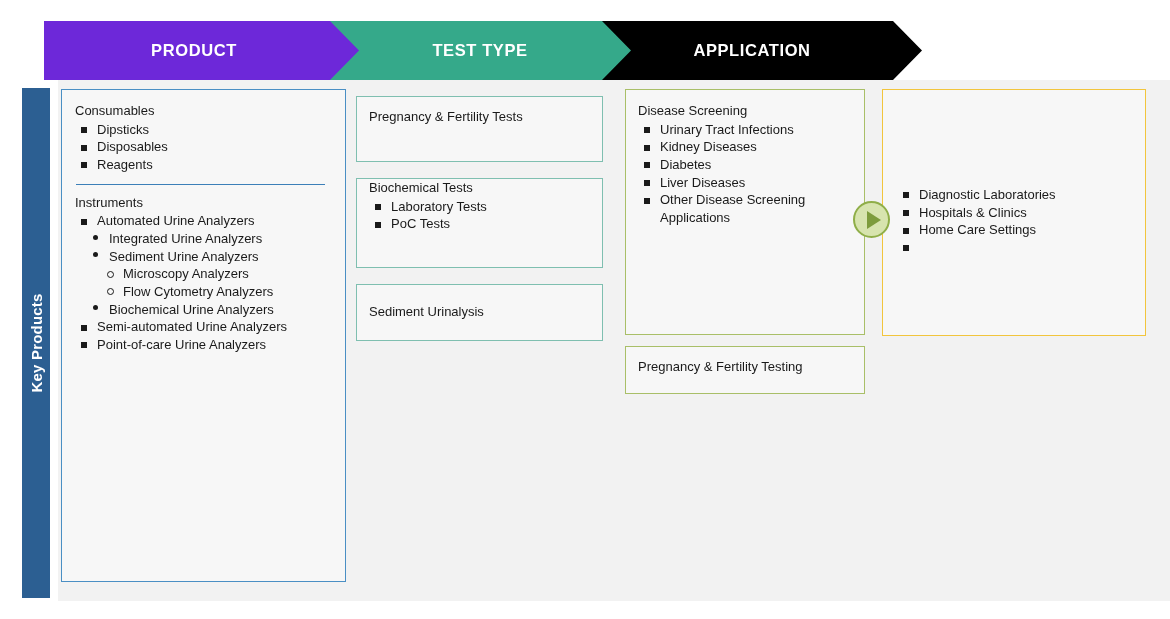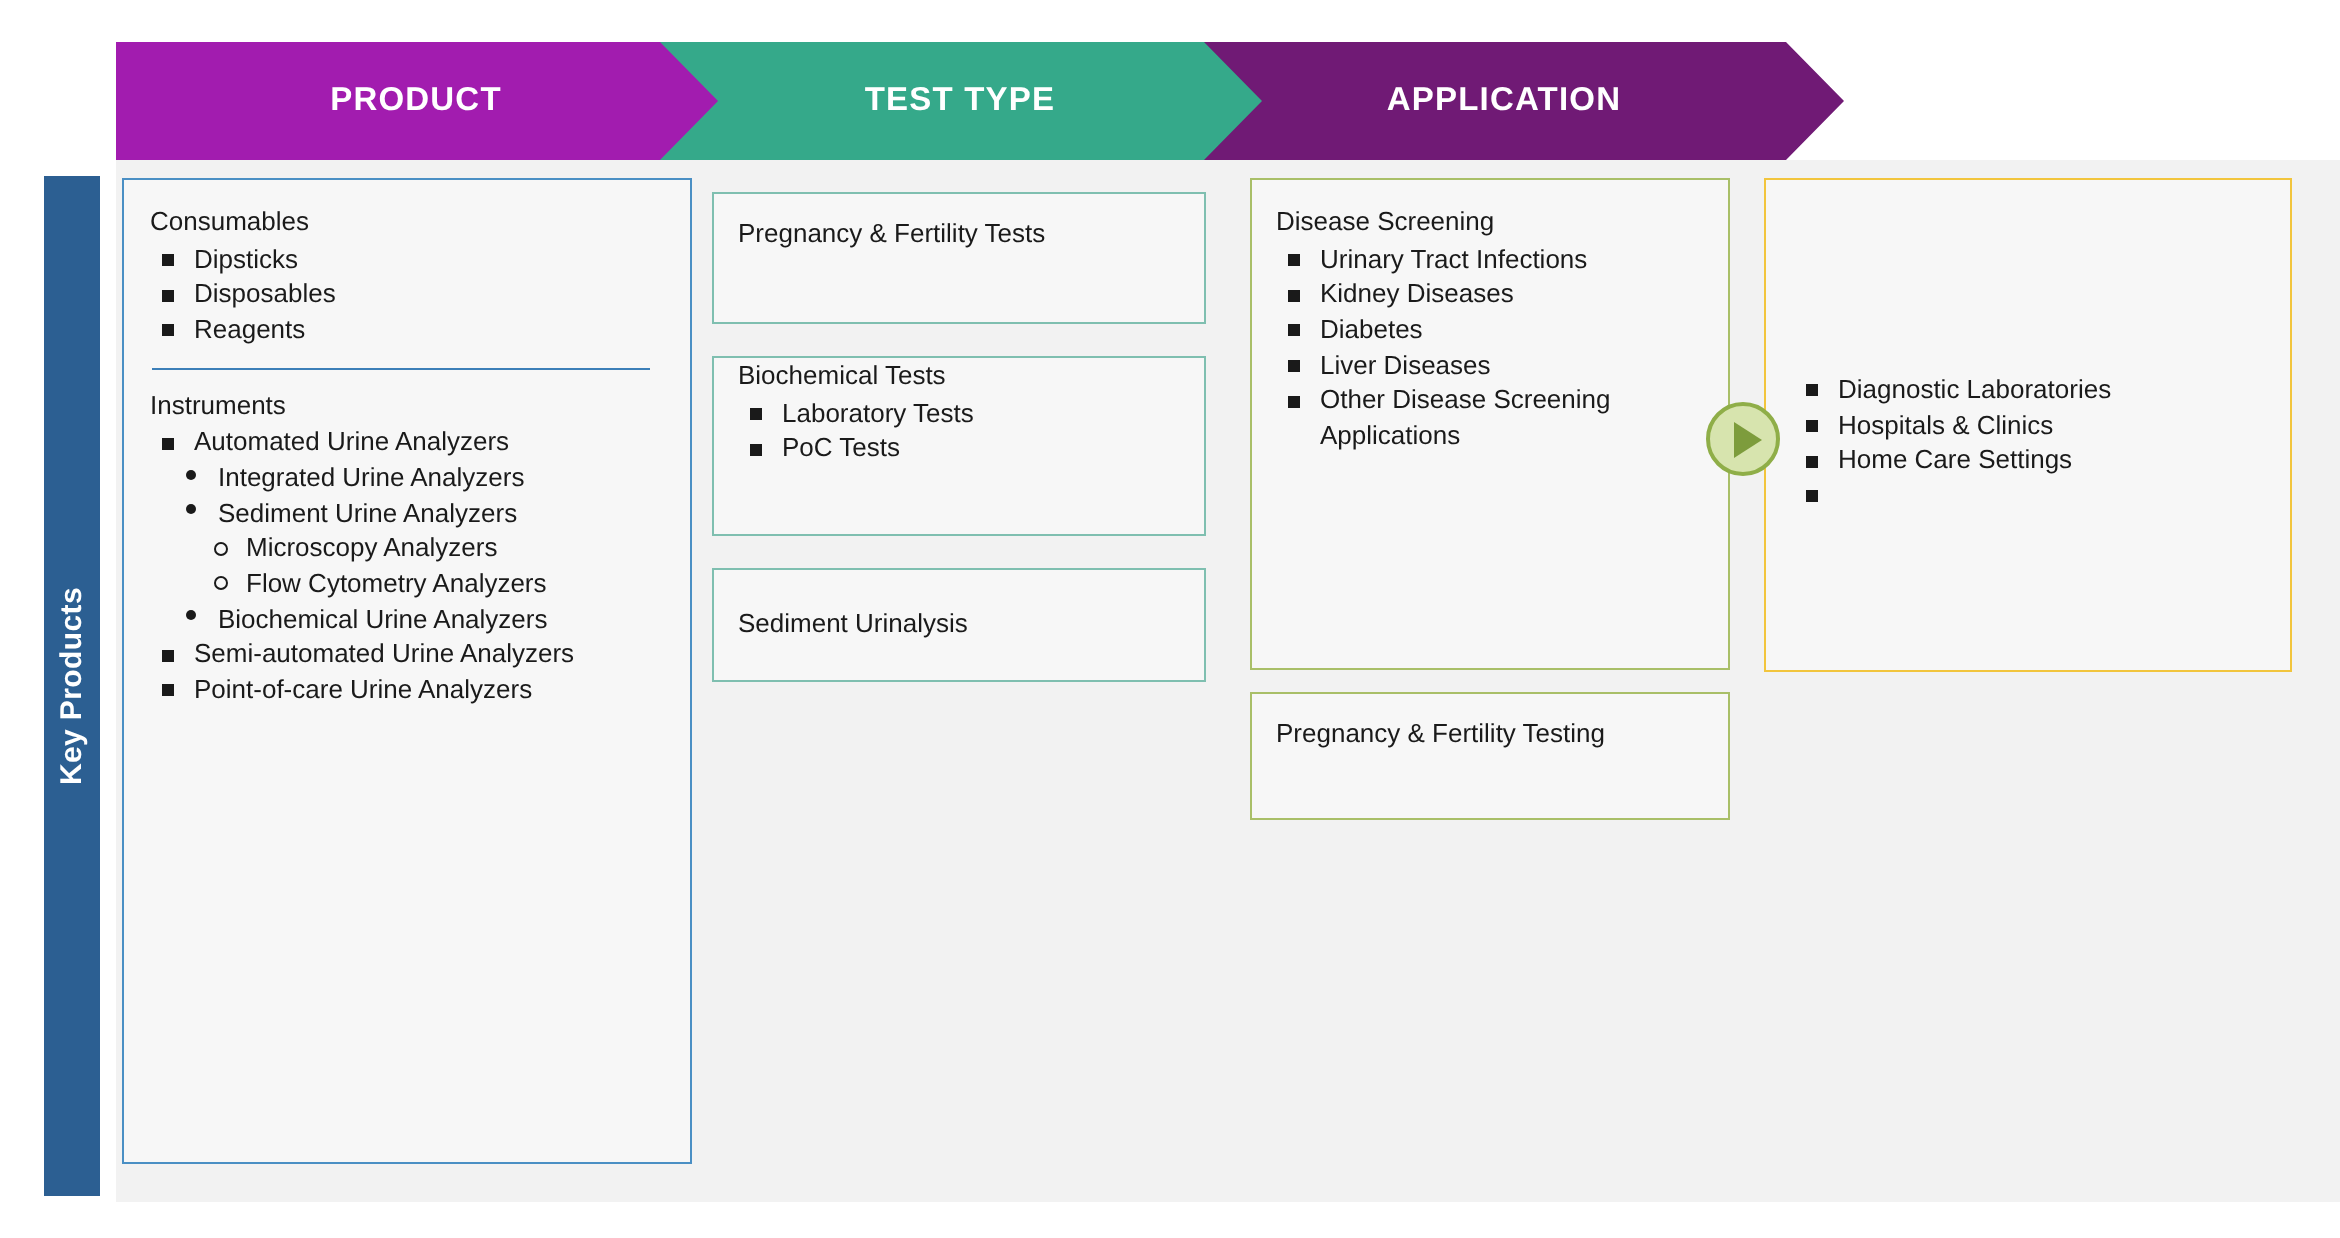--- a/index.html
+++ b/index.html
@@ -44,35 +44,35 @@
     font-weight: bold;
     font-size: 16.5px;
     letter-spacing: 0.6px;
   }
   .arrow .arrow-label {
     position: relative;
     z-index: 2;
     transform: translateX(-10px);
   }
   .arrow.a0 {
-    left: 58px;
+    left: 44px;
     width: 320px;
-    background: #a21caf;
+    background: #6d28d9;
     clip-path: polygon(0 0, 291px 0, 320px 50%, 291px 100%, 0 100%);
   }
   .arrow.a1 {
     left: 330px;
     width: 320px;
     background: #35a98a;
     clip-path: polygon(0 0, 291px 0, 320px 50%, 291px 100%, 0 100%, 29px 50%);
   }
   .arrow.a2 {
     left: 602px;
     width: 320px;
-    background: #701a75;
+    background: #000000;
     clip-path: polygon(0 0, 291px 0, 320px 50%, 291px 100%, 0 100%, 29px 50%);
   }
   .arrow.a3 {
     left: 874px;
     width: 296px;
     background: #fabe17;
     clip-path: polygon(0 0, 267px 0, 296px 50%, 267px 100%, 0 100%, 29px 50%);
   }
 
   
@@ -179,21 +179,21 @@
   #card-test-2 { top: 178px; height: 90px; padding-top: 0; }
   #card-test-3 { top: 284px; height: 57px; display: flex; align-items: center; }
 
   
   .card.green {
     left: 625px;
     width: 240px;
     border: 1.5px solid #a9bf68;
   }
   #card-app-1 { top: 89px;  height: 246px; padding-top: 12px; }
-  #card-app-2 { top: 346px; height: 64px;  padding-top: 11px; }
+  #card-app-2 { top: 346px; height: 48px;  padding-top: 11px; }
 
   
   #card-enduser {
     left: 882px;
     top: 89px;
     width: 264px;
     height: 247px;
     border: 1.5px solid #f2c53d;
     display: flex;
     align-items: center;

